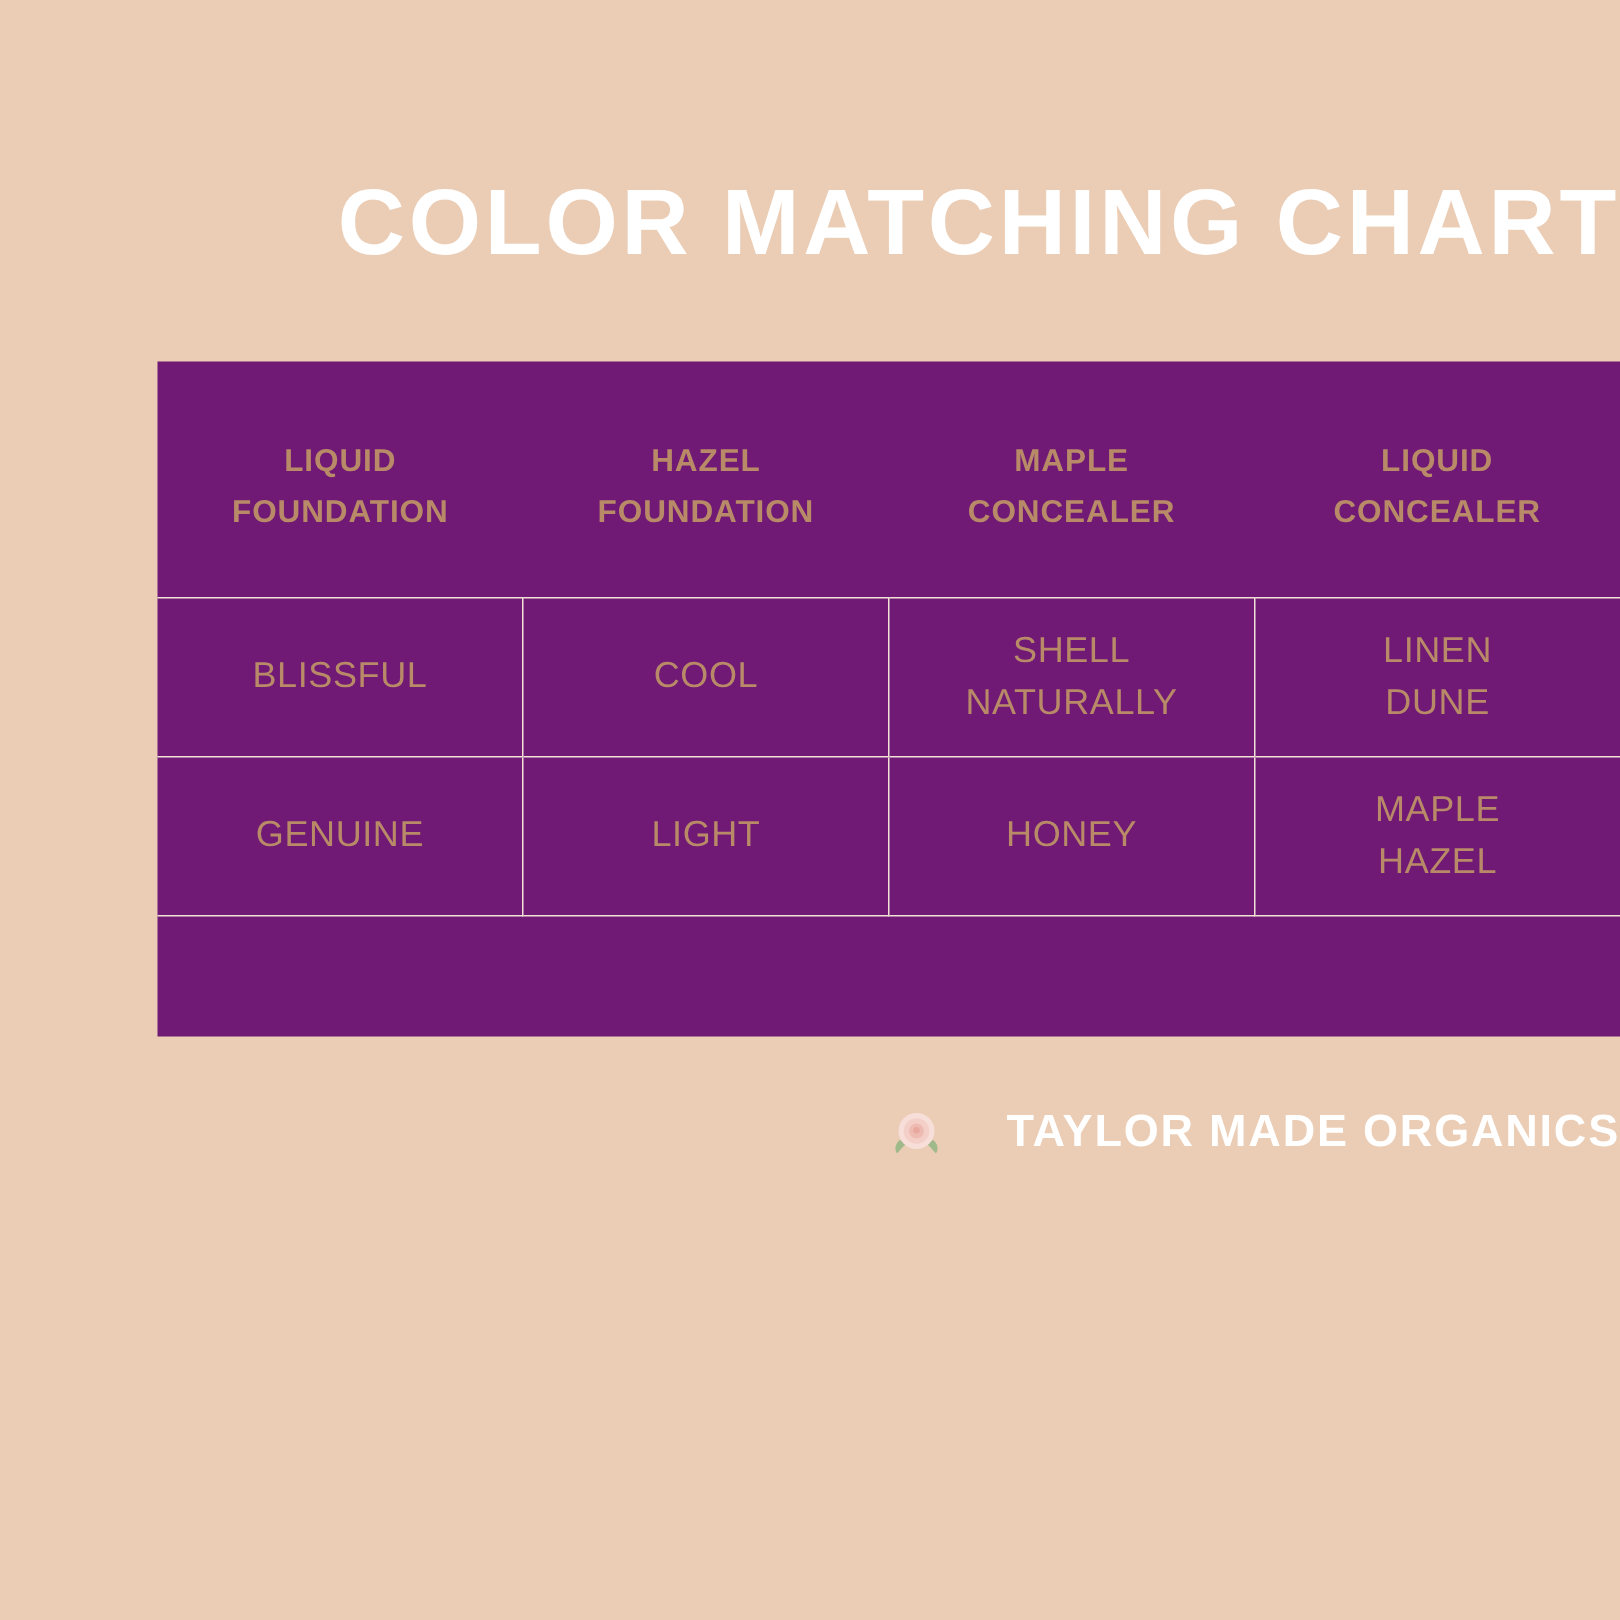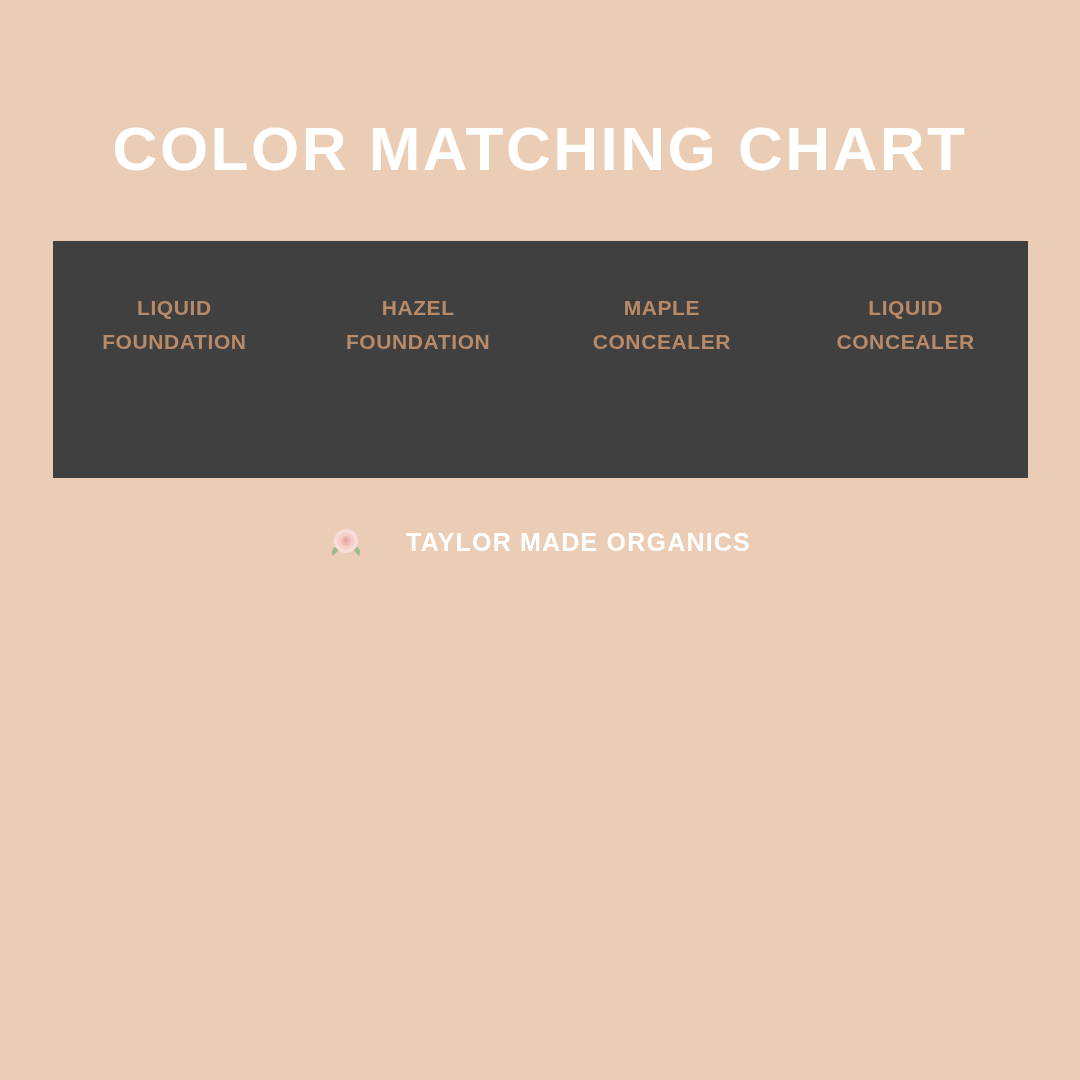--- a/index.html
+++ b/index.html
@@ -17,38 +17,38 @@
     align-items: center;
     overflow: hidden;
   }
 
   .page {
     width: 1080px;
     height: 932px;
     position: relative;
     display: flex;
     flex-direction: column;
-    align-items: center;
+    align-items: flex-end;
   }
 
   .page-title {
     margin-top: 118px;
     color: #ffffff;
     font-size: 62px;
     font-weight: bold;
     letter-spacing: 2.5px;
     line-height: 1;
     text-align: center;
     white-space: nowrap;
   }
 
   .chart-card {
     margin-top: 61px;
     width: 975px;
-    background: #404040;
+    background: #701a75;
     padding-top: 44px;
     padding-bottom: 0;
   }
 
   table.match-table {
     width: 100%;
     border-collapse: collapse;
     table-layout: fixed;
   }
 
@@ -99,21 +99,21 @@
   }
 
   .rose-icon {
     width: 34px;
     height: 34px;
     display: block;
   }
 
   .brand-name {
     color: #ffffff;
-    font-size: 25px;
+    font-size: 30px;
     font-weight: bold;
     letter-spacing: 1.2px;
     white-space: nowrap;
     margin-left: 27px;
   }
 
   .cell-line { display: block; }
 </style>
 </head>
 <body>
@@ -138,20 +138,41 @@
             <span class="cell-line">MAPLE</span>
             <span class="cell-line">CONCEALER</span>
           </th>
           <th>
             <span class="cell-line">LIQUID</span>
             <span class="cell-line">CONCEALER</span>
           </th>
         </tr>
       </thead>
       <tbody>
+        <tr>
+          <td>BLISSFUL</td>
+          <td>COOL</td>
+          <td>
+            <span class="cell-line">SHELL</span>
+            <span class="cell-line">NATURALLY</span>
+          </td>
+          <td>
+            <span class="cell-line">LINEN</span>
+            <span class="cell-line">DUNE</span>
+          </td>
+        </tr>
+        <tr>
+          <td>GENUINE</td>
+          <td>LIGHT</td>
+          <td>HONEY</td>
+          <td>
+            <span class="cell-line">MAPLE</span>
+            <span class="cell-line">HAZEL</span>
+          </td>
+        </tr>
       </tbody>
     </table>
     <div class="card-footer-space"></div>
   </div>
 
   <div class="brand-row">
     <span>
       <svg class="rose-icon" viewBox="0 0 34 34" xmlns="http://www.w3.org/2000/svg">
         <path d="M6 22 C3 24 2 28 4 31 C6 29 8 26 11 24 Z" fill="#9fb98a"></path>
         <path d="M28 22 C31 24 32 28 30 31 C28 29 26 26 23 24 Z" fill="#9fb98a"></path>

